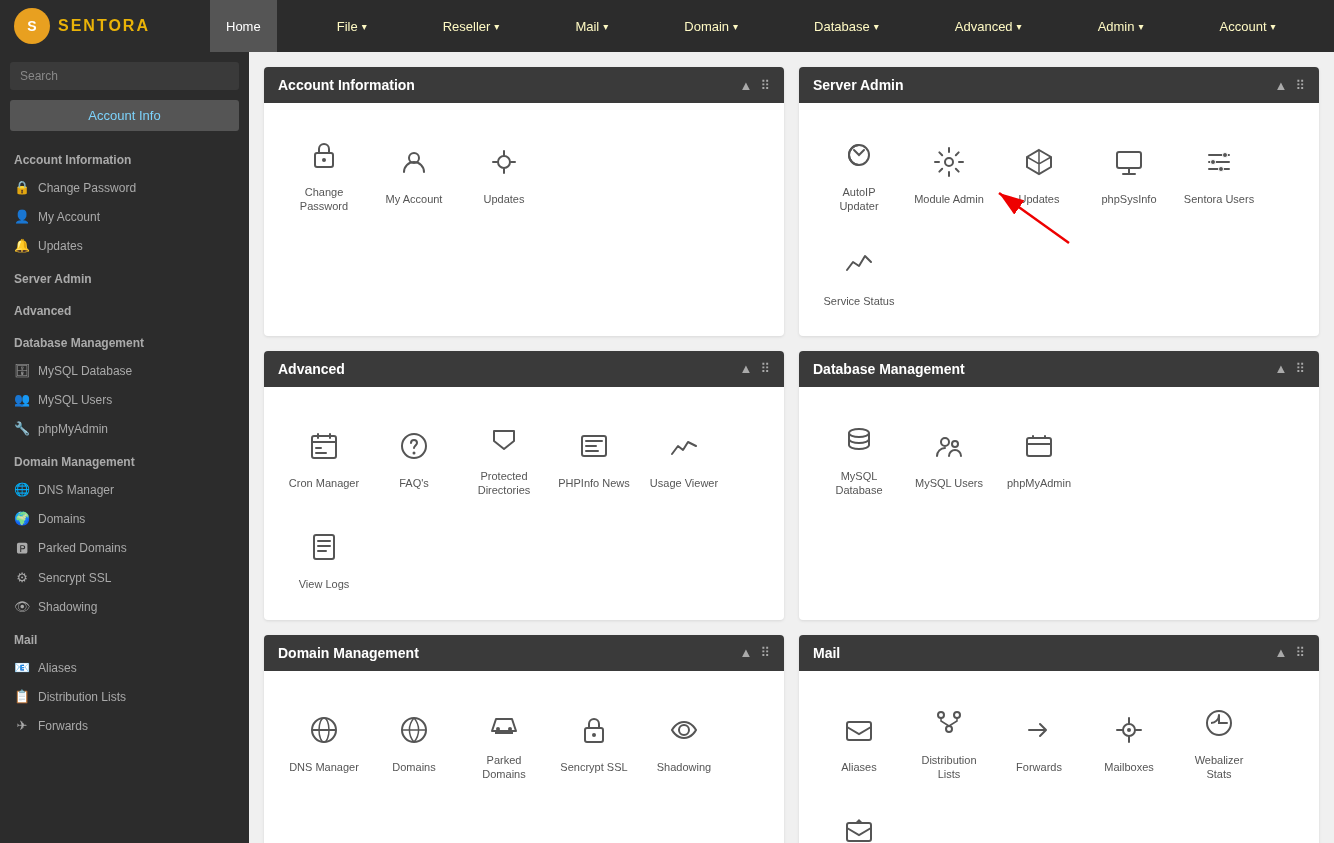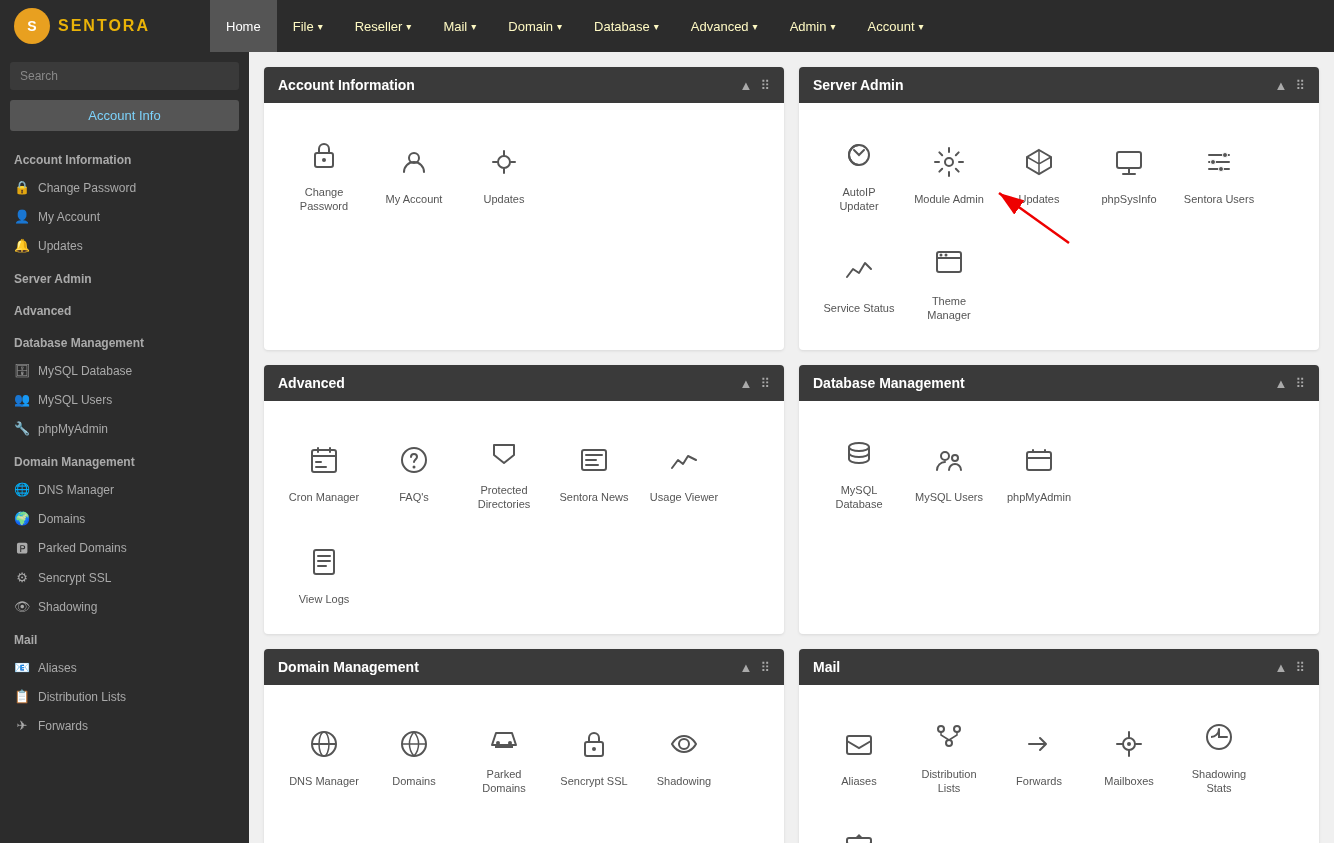--- a/index.html
+++ b/index.html
@@ -23,21 +23,21 @@
       flex-shrink: 0;
     }
     .logo-circle {
       width: 36px; height: 36px;
       background: #e8a020;
       border-radius: 50%;
       display: flex; align-items: center; justify-content: center;
       color: white; font-weight: bold; font-size: 14px;
     }
     .logo-text { color: #eab308; font-size: 16px; font-weight: 600; letter-spacing: 2px; text-transform: uppercase; }
-    .nav-items { display: flex; align-items: center; height: 100%; flex: 1; }
+    .nav-items { display: flex; align-items: center; height: 100%; flex: 1; gap: 44px; }
     .nav-item {
       color: #fef9c3;
       padding: 0 16px;
       height: 100%;
       display: flex; align-items: center;
       cursor: pointer;
       font-size: 13px;
       white-space: nowrap;
       position: relative;
     }
@@ -339,31 +339,20 @@
               <span class="icon-label">Sentora Users</span>
             </div>
             <div class="panel-icon-item">
               <div class="icon-box">
                 <svg width="32" height="32" viewBox="0 0 32 32" fill="none">
                   <polyline points="4,22 10,14 16,18 22,8 28,14" stroke="#555" stroke-width="2" fill="none" stroke-linecap="round" stroke-linejoin="round"></polyline>
                 </svg>
               </div>
               <span class="icon-label">Service Status</span>
             </div>
-            <div class="panel-icon-item">
-              <div class="icon-box">
-                <svg width="32" height="32" viewBox="0 0 32 32" fill="none">
-                  <rect x="4" y="4" width="24" height="20" rx="2" stroke="#555" stroke-width="2"></rect>
-                  <path d="M4 10h24" stroke="#555" stroke-width="2"></path>
-                  <circle cx="8" cy="7" r="1.5" fill="#555"></circle>
-                  <circle cx="13" cy="7" r="1.5" fill="#555"></circle>
-                </svg>
-              </div>
-              <span class="icon-label">Theme Manager</span>
-            </div>
             <div style="position: absolute; top: 70px; left: 160px; pointer-events: none; z-index: 10;"><svg width="120" height="80" viewBox="0 0 120 80" overflow="visible">
   <defs>
     <marker id="arrowhead" markerWidth="10" markerHeight="7" refX="10" refY="3.5" orient="auto">
       <polygon points="0 0, 10 3.5, 0 7" fill="#e00"></polygon>
     </marker>
   </defs>
   <path d="M110,70 L40,20" stroke="#e00" stroke-width="2.5" fill="none" marker-end="url(#arrowhead)"></path>
 </svg></div>
           </div>
       </div>
@@ -410,21 +399,21 @@
               </div>
               <span class="icon-label">Protected Directories</span>
             </div>
             <div class="panel-icon-item">
               <div class="icon-box">
                 <svg width="32" height="32" viewBox="0 0 32 32" fill="none">
                   <rect x="4" y="6" width="24" height="20" rx="2" stroke="#555" stroke-width="2"></rect>
                   <path d="M8 11h16M8 16h10M8 21h12" stroke="#555" stroke-width="2" stroke-linecap="round"></path>
                 </svg>
               </div>
-              <span class="icon-label">Sentora News</span>
+              <span class="icon-label">PHPInfo News</span>
             </div>
             <div class="panel-icon-item">
               <div class="icon-box">
                 <svg width="32" height="32" viewBox="0 0 32 32" fill="none">
                   <path d="M4 24l6-8 5 4 5-8 8 4" stroke="#555" stroke-width="2" stroke-linecap="round" stroke-linejoin="round"></path>
                 </svg>
               </div>
               <span class="icon-label">Usage Viewer</span>
             </div>
             <div class="panel-icon-item">
@@ -595,21 +584,21 @@
               <span class="icon-label">Mailboxes</span>
             </div>
             <div class="panel-icon-item">
               <div class="icon-box">
                 <svg width="32" height="32" viewBox="0 0 32 32" fill="none">
                   <circle cx="16" cy="16" r="12" stroke="#555" stroke-width="2"></circle>
                   <path d="M8 16a8 8 0 008-8" stroke="#555" stroke-width="2"></path>
                   <path d="M16 8v8h8" stroke="#555" stroke-width="2" stroke-linecap="round"></path>
                 </svg>
               </div>
-              <span class="icon-label">Shadowing Stats</span>
+              <span class="icon-label">Webalizer Stats</span>
             </div>
             <div class="panel-icon-item">
               <div class="icon-box">
                 <svg width="32" height="32" viewBox="0 0 32 32" fill="none">
                   <rect x="4" y="8" width="24" height="18" rx="2" stroke="#555" stroke-width="2"></rect>
                   <path d="M4 13l12 7 12-7" stroke="#555" stroke-width="2"></path>
                   <path d="M16 4l-4 4h8z" fill="#555"></path>
                 </svg>
               </div>
             </div>

